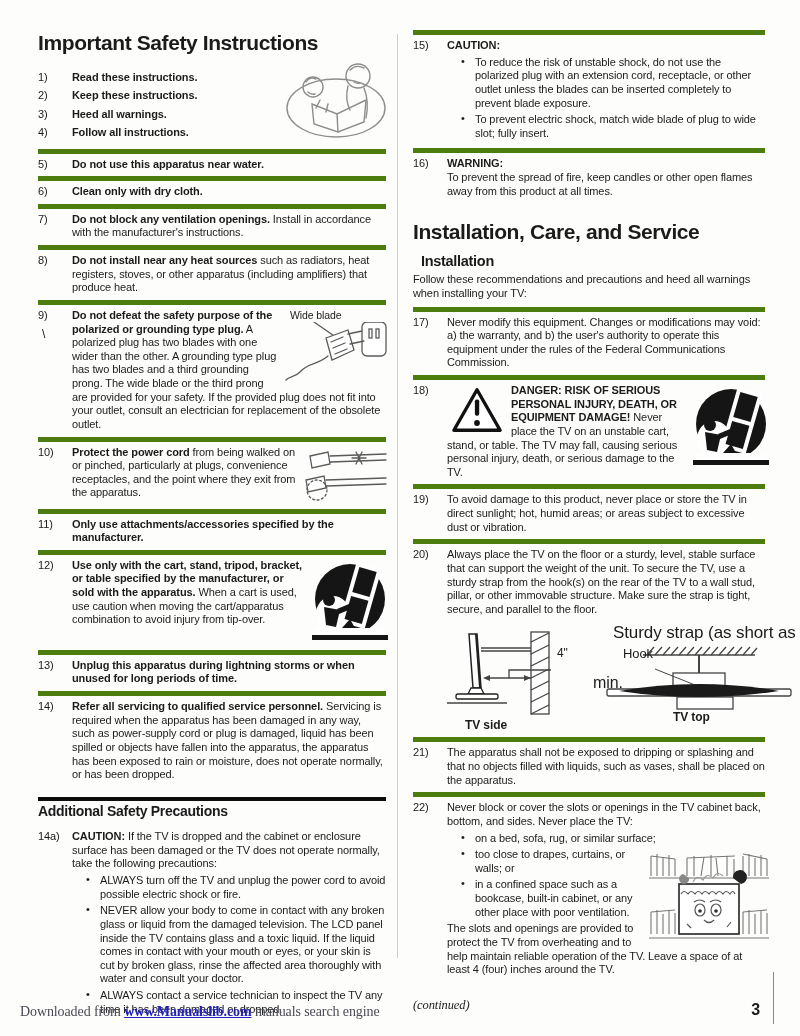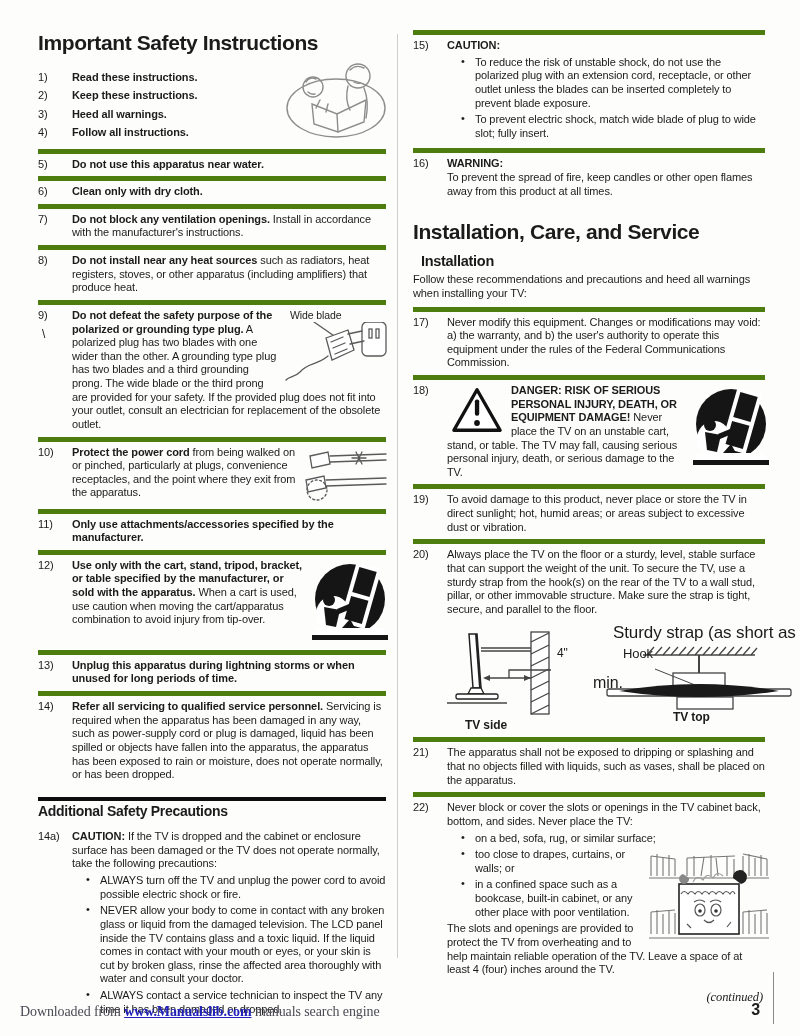--- a/index.html
+++ b/index.html
@@ -37,22 +37,22 @@
   .d20-left{position:absolute;left:-8px;top:8px;width:142px;}
   .d20-right{position:absolute;left:138px;top:0;width:214px;}
   .lbl{position:absolute;font-size:11.5px;}
   .lbl-four{left:118px;top:16px;font-size:12px;}
   .lbl-min{left:110px;top:43px;font-size:16px;padding-left:44px;}
   .lbl-hook{left:38px;top:24px;font-size:13px;}
   .strapline{font-size:17px;margin:0 0 2px 28px;white-space:nowrap;}
   .cap{position:absolute;font-weight:bold;font-size:12px;}
   .cap-side{left:26px;top:88px;}
   .cap-top{left:88px;top:88px;}
-  .continued{text-align:right;font-family:"Liberation Serif",serif;font-style:italic;
-             font-size:12.5px;margin-top:8px;padding-right:2px;}
+  .continued{text-align:left;font-family:"Liberation Serif",serif;font-style:italic;
+             font-size:12.5px;margin-top:16px;padding-right:2px;}
   .footer{position:absolute;left:20px;bottom:16px;font-family:"Liberation Serif",serif;
           font-size:14px;color:#4a4a55;}
   .footer a{color:#2222bb;font-weight:bold;text-decoration:underline;}
   .pagenum{position:absolute;right:40px;bottom:16px;font-weight:bold;font-size:16px;}
   .edgeline{position:absolute;right:26px;bottom:12px;width:1px;height:52px;background:#8a8a8a;}
   .clear{clear:both;}
   svg{display:block;}
 </style>
 </head>
 <body>

